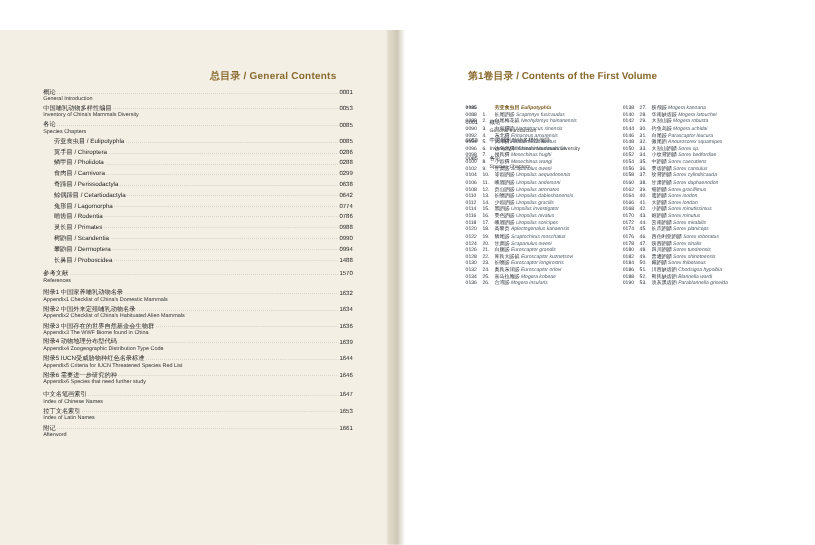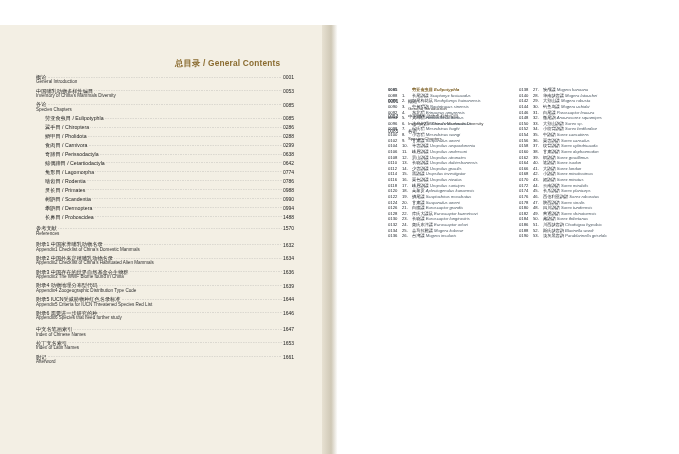--- a/index.html
+++ b/index.html
@@ -278,20 +278,21 @@
           </div>
           <span class="en">Afterword</span>
         </div>
         <div class="gap-s"></div>
       </div>
   </div>
 
   <div class="gutter"></div>
 
   <div class="page page-right">
+    <div class="title-right">第1卷目录 / Contents of the First Volume</div>
     <div class="head-list" id="head-list">
         <div class="hl">
           <span class="n">0001</span>
           <span class="t">
             <span class="cn2">概论</span>
             <span class="en2">General Introduction</span>
           </span>
         </div>
         <div class="hl">
           <span class="n">0053</span>

